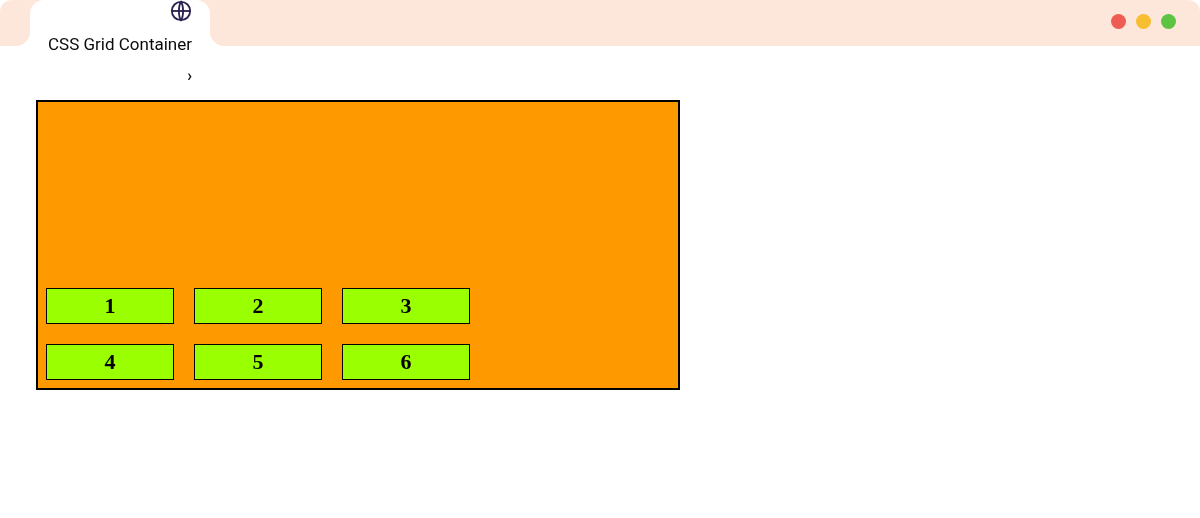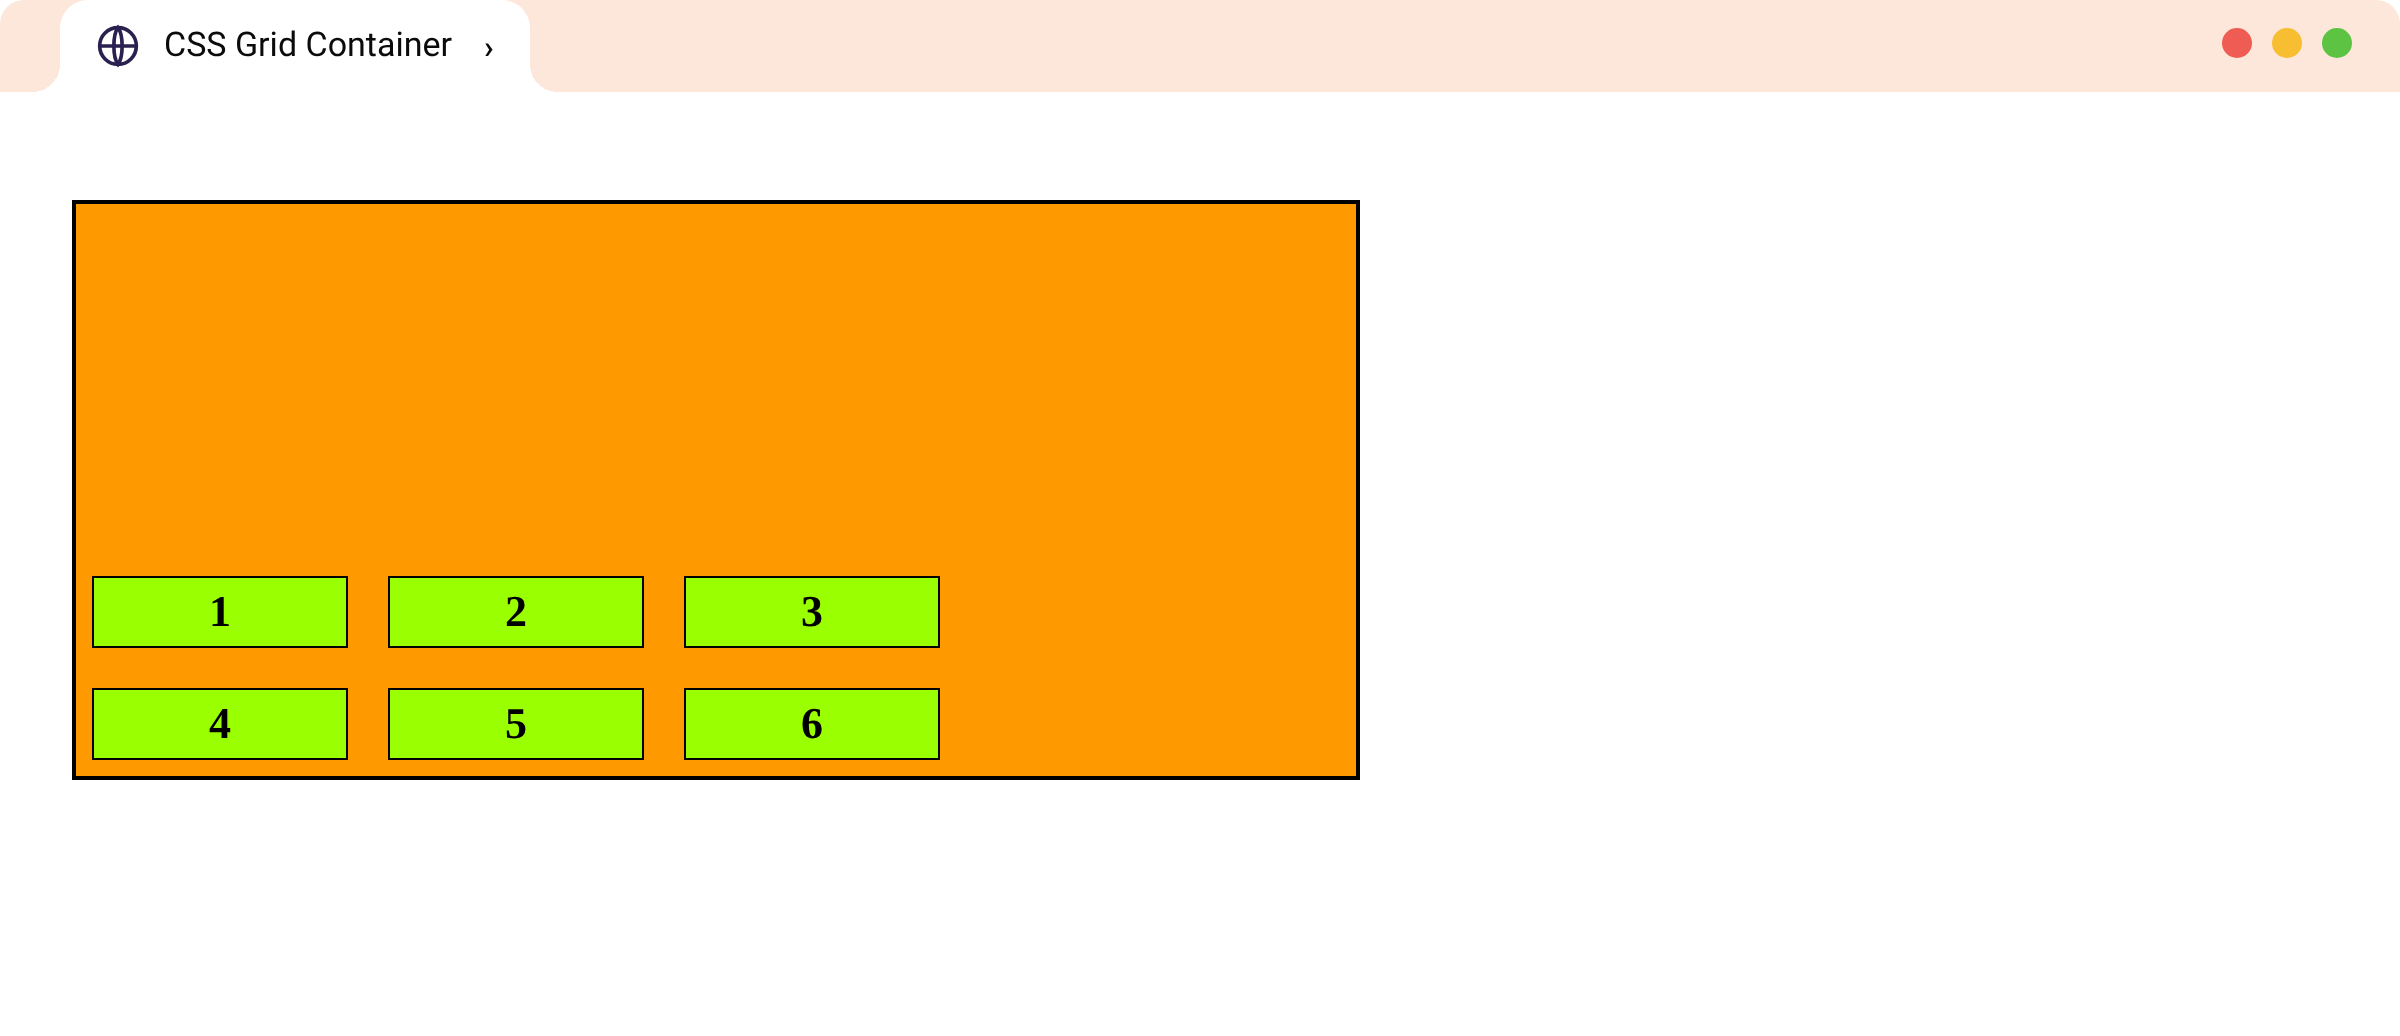--- a/index.html
+++ b/index.html
@@ -21,26 +21,27 @@
       height: 46px;
       display: flex;
       align-items: center;
       position: relative;
       border-radius: 12px 12px 0 0;
     }
     .tab {
       background: #ffffff;
       height: 46px;
       display: flex;
-      align-items: center;
+      align-items: flex-end;
       padding: 0 18px 0 18px;
       margin-left: 30px;
       border-radius: 14px 14px 0 0;
       position: relative;
       gap: 12px;
+      flex-direction: column;
     }
     .tab::before,
     .tab::after {
       content: "";
       position: absolute;
       bottom: 0;
       width: 14px;
       height: 14px;
       background: #ffffff;
     }

